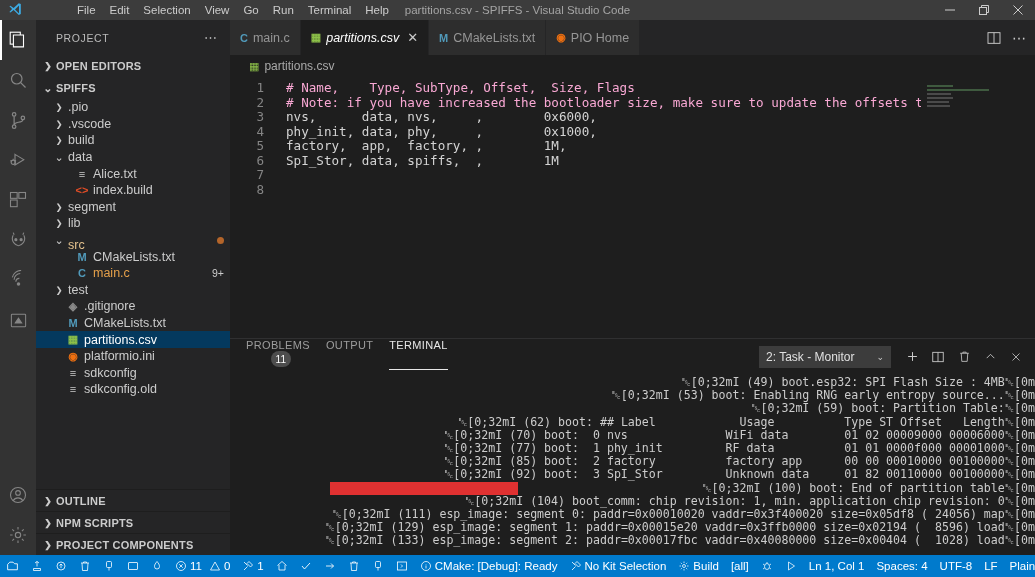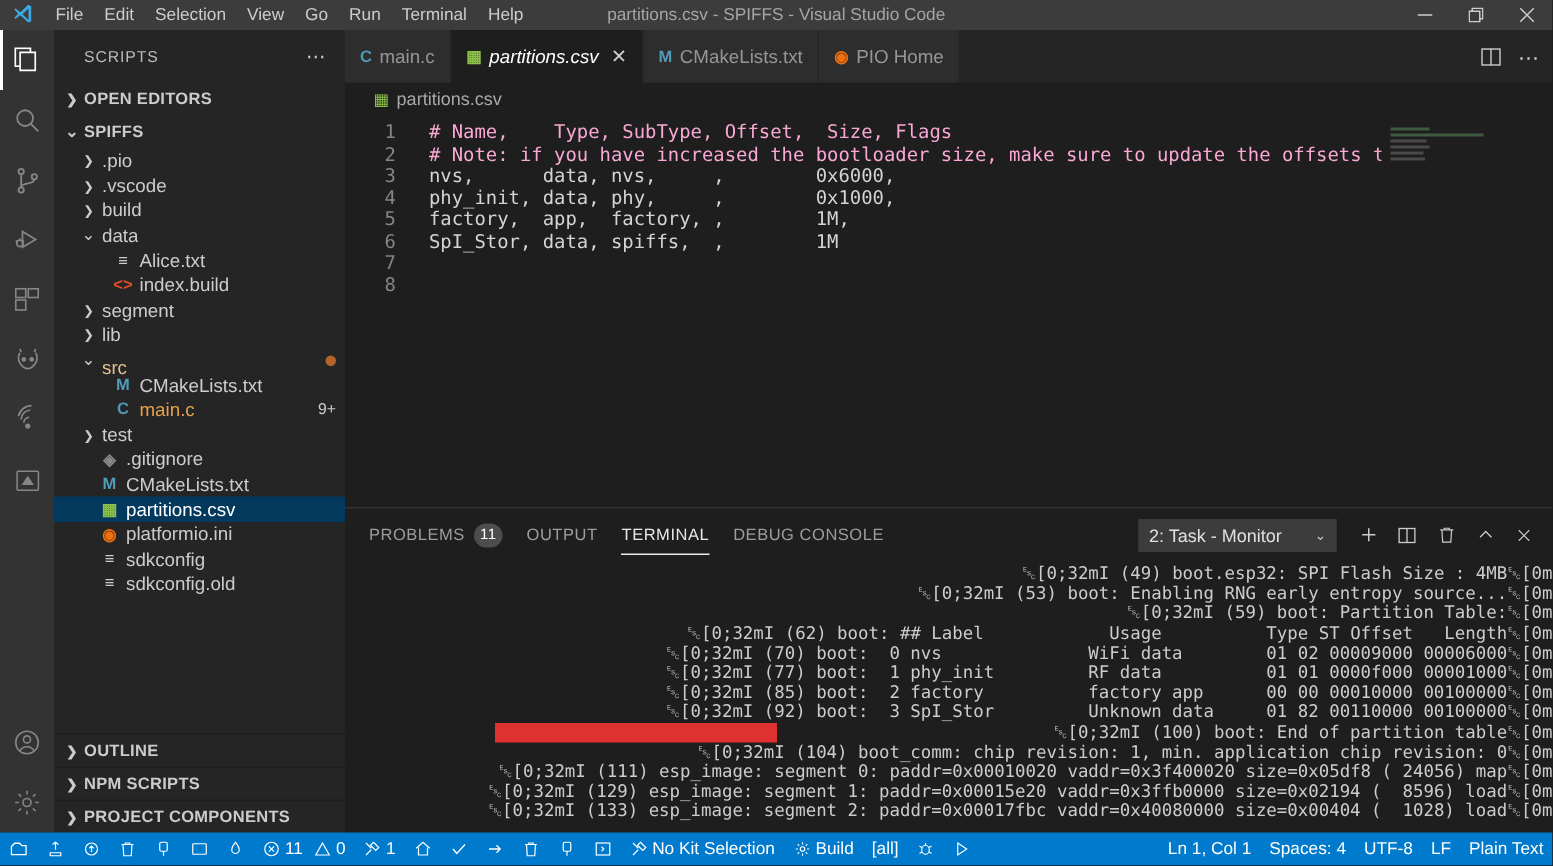--- a/index.html
+++ b/index.html
@@ -12,21 +12,21 @@
     -webkit-font-smoothing: antialiased;
   }
   .app { width: 1035px; height: 577px; display: flex; flex-direction: column; }
 
   
   .titlebar {
     height: 20px; background: #3c3c3c; display: flex; align-items: center;
     flex: 0 0 20px; position: relative;
   }
   .vs-logo { width: 30px; height: 20px; display: flex; align-items: center; justify-content: center; }
-  .menubar { display: flex; align-items: center; height: 20px; }
+  .menubar { display: flex; align-items: center; height: 20px; margin-left: 40px; }
   .menu-item {
     font-size: 11.5px; color: #cccccc; padding: 0 7px; line-height: 20px; height: 20px;
     white-space: nowrap; cursor: default;
   }
   .title-center {
     position: absolute; left: 0; right: 0; text-align: center;
     font-size: 11.5px; color: #a5a5a5; pointer-events: none; line-height: 20px;
   }
   .win-controls { margin-left: auto; display: flex; height: 20px; z-index: 2; }
   .win-btn { width: 34px; height: 20px; display: flex; align-items: center; justify-content: center; }
@@ -111,21 +111,21 @@
   .mm-line { position: absolute; height: 2px; background: #4a4a4a; left: 6px; }
   .mm-line.g { background: #3f5a3f; }
   .overview-ruler { width: 14px; flex: 0 0 14px; background: #1e1e1e; }
 
   
   .panel { flex: 0 0 217px; background: #1e1e1e; display: flex; flex-direction: column; border-top: 1px solid #303031; min-height: 0; }
   .panel-head { height: 35px; flex: 0 0 35px; display: flex; align-items: center; padding-left: 0px; }
   .panel-tabs { display: flex; align-items: stretch; height: 35px; padding-left: 8px; }
   .ptab {
     display: flex; align-items: center; padding: 0 8px; font-size: 11px; letter-spacing: .35px;
-    color: #9d9d9d; cursor: pointer; position: relative; text-transform: uppercase;
+    color: #9d9d9d; cursor: pointer; position: relative; text-transform: uppercase; flex-direction: column;
   }
   .ptab.active { color: #e7e7e7; }
   .ptab.active::after { content: ""; position: absolute; left: 8px; right: 8px; bottom: 4px; height: 1px; background: #e7e7e7; }
   .ptab .pbadge {
     margin-left: 6px; background: #4d4d4d; color: #ffffff; border-radius: 9px;
     min-width: 17px; height: 16px; display: inline-flex; align-items: center;
     justify-content: center; font-size: 10px; padding: 0 4px;
   }
   .panel-actions { margin-left: auto; display: flex; align-items: center; gap: 0px; padding-right: 6px; }
   .term-select {
@@ -285,21 +285,21 @@
           <svg width="20" height="20" viewBox="0 0 24 24" fill="none" stroke="currentColor" stroke-width="1.3">
             <circle cx="12" cy="12" r="3.2"></circle>
             <path d="M12 2.5v3M12 18.5v3M2.5 12h3M18.5 12h3M5.2 5.2l2.1 2.1M16.7 16.7l2.1 2.1M18.8 5.2l-2.1 2.1M7.3 16.7l-2.1 2.1"></path>
           </svg>
         </span>
       </div>
     </div>
 
     <div class="sidebar">
       <div class="sidebar-title">
-        <span>SCRIPTS</span>
+        <span>PROJECT</span>
         <span class="dots">⋯</span>
       </div>
 
       <div class="section-head">
         <span class="chev">❯</span>
         <span>OPEN EDITORS</span>
       </div>
 
       <div class="section-head">
         <span class="chev" style="font-size: 11px; line-height: 6px;">⌄</span>
@@ -476,23 +476,20 @@
               <div class="ptab">
                 <span>PROBLEMS</span>
                 <span class="pbadge">11</span>
               </div>
               <div class="ptab">
                 <span>OUTPUT</span>
               </div>
               <div class="ptab active">
                 <span>TERMINAL</span>
               </div>
-              <div class="ptab">
-                <span>DEBUG CONSOLE</span>
-              </div>
             </div>
           <div class="panel-actions">
             <div class="term-select">
               <span class="sv">2: Task - Monitor</span>
               <span class="sc">⌄</span>
             </div>
             <div class="pact">
               <svg width="15" height="15" viewBox="0 0 24 24" fill="none" stroke="currentColor" stroke-width="1.6">
                   <path d="M12 5v14M5 12h14"></path>
                 </svg>
@@ -605,20 +602,27 @@
       <svg width="12" height="12" viewBox="0 0 24 24" fill="none" stroke="#fff" stroke-width="1.6">
           <rect x="7" y="3" width="10" height="12" rx="2"></rect>
           <path d="M12 15v6"></path>
         </svg>
     </div>
     <div class="sb-item">
       <svg width="12" height="12" viewBox="0 0 24 24" fill="none" stroke="#fff" stroke-width="1.6">
           <rect x="3" y="4" width="18" height="16"></rect>
           <path d="M10 9l3 3-3 3"></path>
         </svg>
+    </div>
+    <div class="sb-item">
+      <svg width="12" height="12" viewBox="0 0 24 24" fill="none" stroke="#fff" stroke-width="1.6">
+          <circle cx="12" cy="12" r="9"></circle>
+          <path d="M12 8v1M12 11v6"></path>
+        </svg>
+      <span>CMake: [Debug]: Ready</span>
     </div>
     <div class="sb-item">
       <svg width="12" height="12" viewBox="0 0 24 24" fill="none" stroke="#fff" stroke-width="1.6">
           <path d="M4 4l7 7M14 3l7 7-4 4-7-7zM4 20l7-7"></path>
         </svg>
       <span>No Kit Selection</span>
     </div>
     <div class="sb-item">
       <svg width="12" height="12" viewBox="0 0 24 24" fill="none" stroke="#fff" stroke-width="1.5">
           <circle cx="12" cy="12" r="3"></circle>

